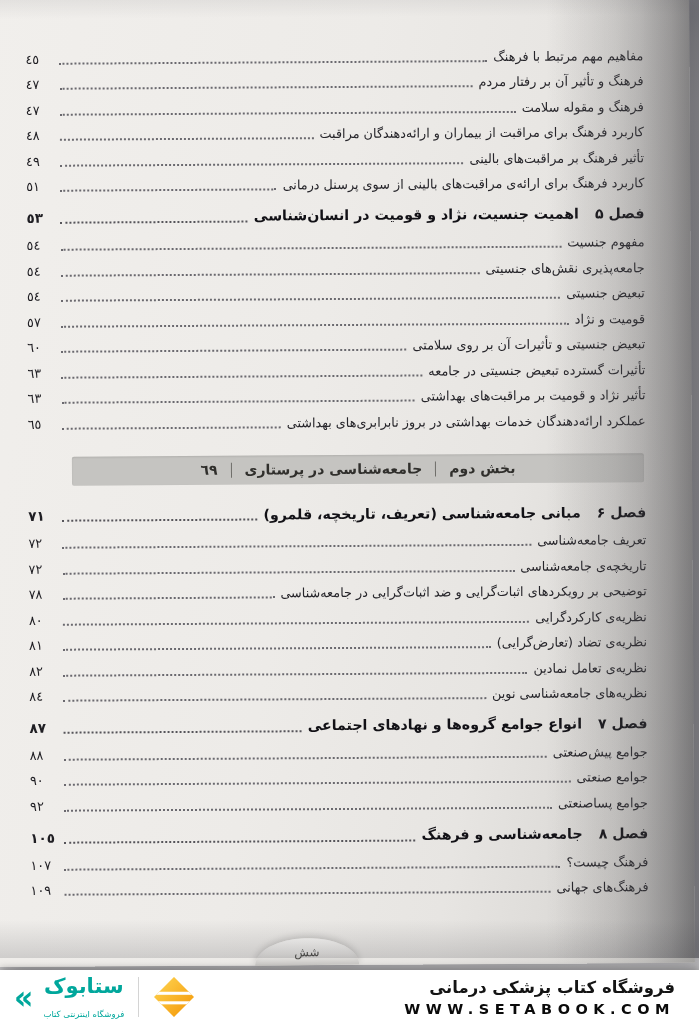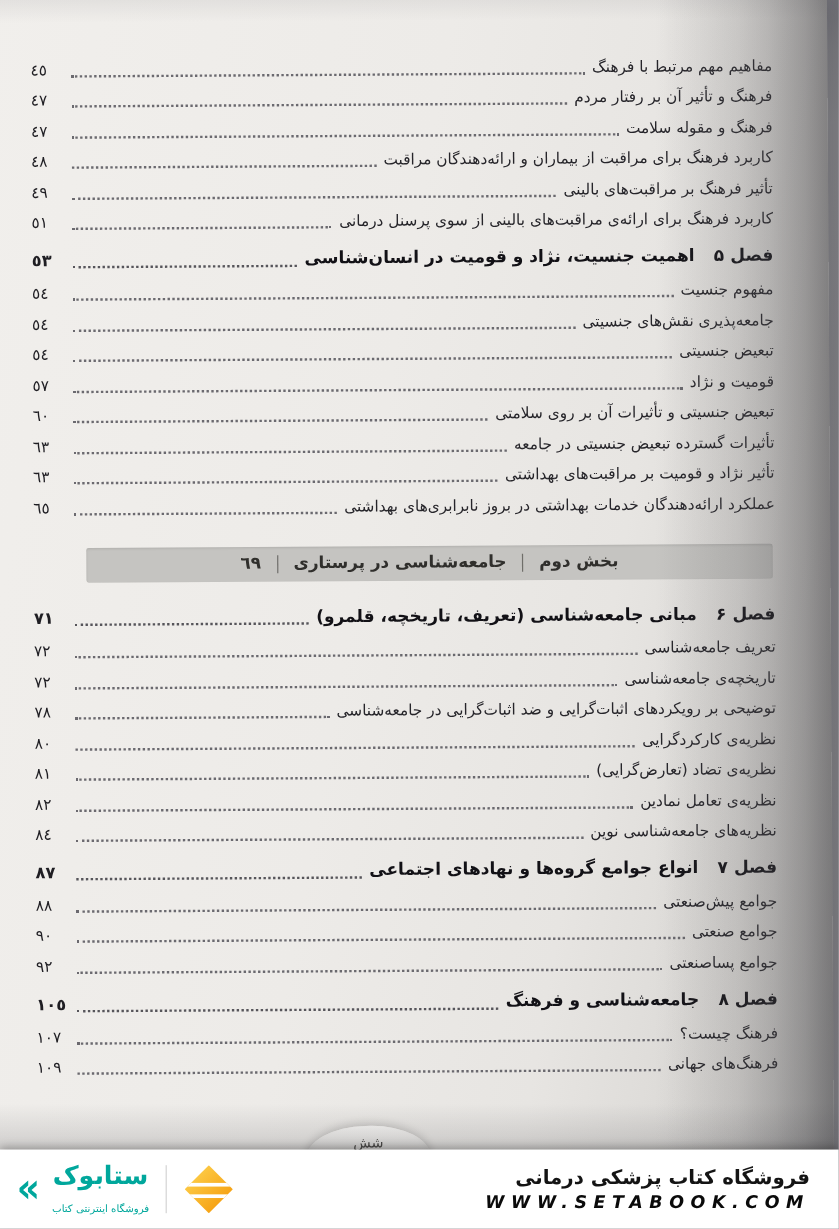--- a/index.html
+++ b/index.html
@@ -53,36 +53,36 @@
   .curl{
     position:absolute;bottom:0;left:262px;width:104px;height:27px;
     background:linear-gradient(180deg,#f7f6f4,#dcdad7);
     border-radius:48% 48% 0 0/100% 100% 0 0;
     box-shadow:0 -2px 7px rgba(0,0,0,.17), inset 0 -5px 7px rgba(0,0,0,.07);
     text-align:center;font-size:12px;color:#4a4946;padding-top:7px;box-sizing:border-box;
     transform:rotate(-0.6deg);
   }
   
   .footer{
-    position:absolute;left:0;right:0;bottom:0;height:66px;z-index:6;
+    position:absolute;left:0;right:0;bottom:0;height:54px;z-index:6;
     background:#ffffff;display:flex;align-items:center;justify-content:space-between;
     padding:0 24px 0 14px;box-sizing:border-box;
     box-shadow:0 -2px 7px rgba(0,0,0,.28);
   }
   .logo{display:flex;align-items:center;gap:10px;}
   .chevrons-icon::before{content:"\00AB";}
   .chevrons-icon{color:#00a79c;font-size:30px;font-weight:bold;line-height:1;transform:scaleY(1.15);}
   .logo-text{display:flex;flex-direction:column;align-items:center;direction:rtl;}
   .wordmark{color:#00a79c;font-weight:bold;font-size:21px;line-height:1.05;letter-spacing:1px;}
   .tagline{color:#00a79c;font-size:8.5px;margin-top:12px;}
   .logo-divider{width:1px;height:40px;background:#d4d4d4;margin:0 4px;}
   .diamond-icon{display:block;}
   .footer-text{display:flex;flex-direction:column;align-items:flex-end;gap:4px;}
   .store-name{direction:rtl;font-weight:bold;font-size:16.5px;color:#141414;}
-  .website{font-weight:bold;font-size:14.5px;letter-spacing:.38em;color:#0a0a0a;font-style:italic;}
+  .website{font-weight:bold;font-size:14.5px;letter-spacing:.38em;color:#0a0a0a;}
 </style>
 </head>
 <body>
 
 <div class="photo">
 
   <div class="page">
     <div class="toc">
       <div>
           <div class="toc-row">

